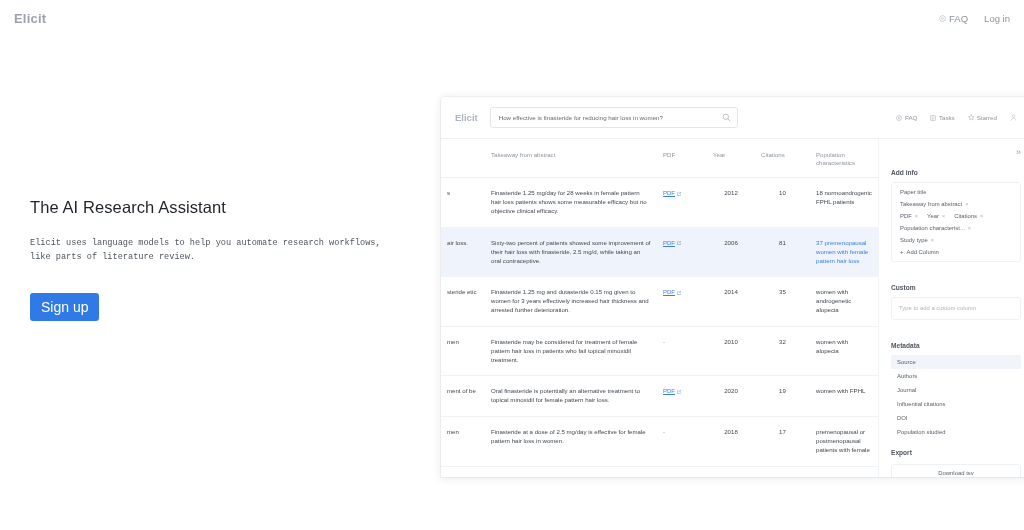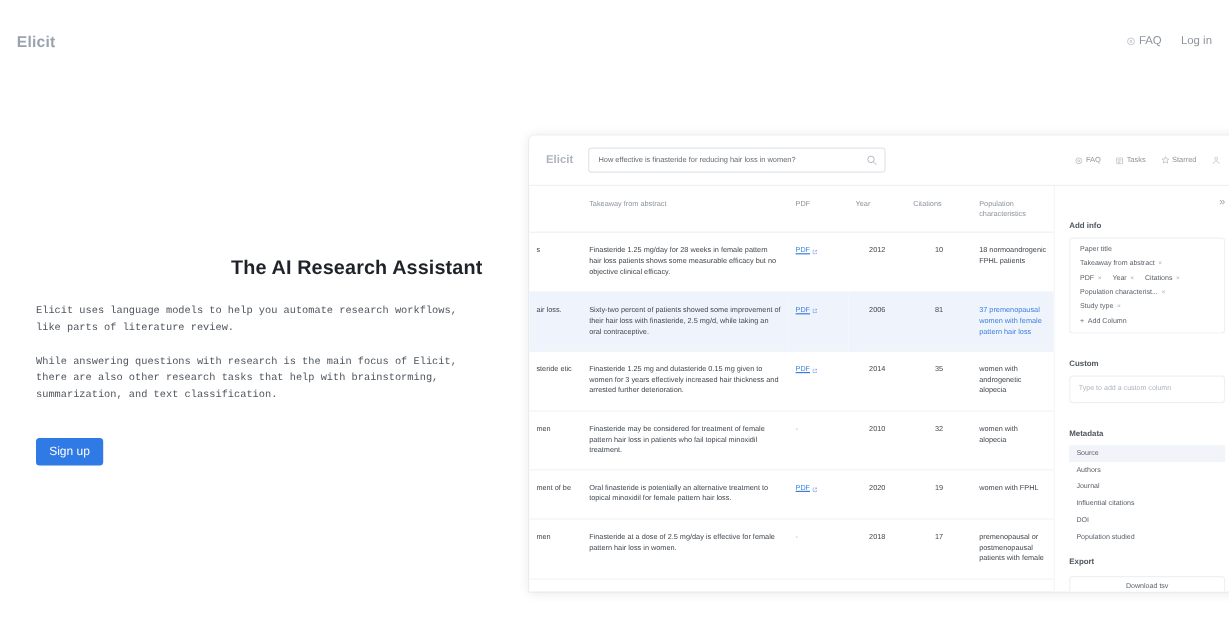--- a/index.html
+++ b/index.html
@@ -3,21 +3,21 @@
 <meta charset="utf-8">
 <style>
   * { box-sizing: border-box; }
   html, body {
     margin: 0; padding: 0;
     width: 1024px; height: 530px;
     background: #ffffff;
     font-family: "Liberation Sans", sans-serif;
     overflow: hidden;
   }
-  .page { position: relative; width: 1024px; height: 390px; background: #fff; margin-top: 16px; }
+  .page { position: relative; width: 1024px; height: 390px; background: #fff; }
 
   
   .top-nav {
     position: absolute; top: 0; left: 0; width: 1024px; height: 37px;
     display: flex; align-items: center; justify-content: space-between;
     padding: 0 14px; background: #ffffff;
   }
   .brand {
     font-size: 13px; font-weight: bold; color: #9aa3ad; letter-spacing: .2px;
   }
@@ -26,30 +26,30 @@
     font-size: 9.5px; color: #8d949c; display: flex; align-items: center; gap: 3px;
   }
   .ic { display: inline-block; line-height: 1; }
   .ic svg { display: block; }
 
   
   .hero {
     position: absolute; left: 30px; top: 198px; width: 372px;
   }
   .hero h1 {
-    margin: 0 0 20px 0; font-size: 16.5px; font-weight: bold;
-    color: #1f2329; letter-spacing: .1px; text-align: right;
+    margin: 0 0 20px 0; font-size: 16.5px; font-weight: normal;
+    color: #1f2329; letter-spacing: .1px;
   }
   .hero p {
     margin: 0 0 14px 0; font-size: 8.6px; line-height: 1.62; color: #4f565e; font-family: Liberation Mono, monospace;
   }
   .signup {
     margin-top: 14px; display: inline-block;
     background: #2f7ae5; color: #ffffff;
-    font-size: 10px; padding: 6px 11px; border-radius: 3px;
+    font-size: 14px; padding: 6px 11px; border-radius: 3px;
     border: none; cursor: pointer;
   }
 
   
   .app {
     position: absolute; left: 441px; top: 97px; width: 590px; height: 380px;
     background: #ffffff;
     border-radius: 4px 0 0 0;
     box-shadow: 0 1px 10px rgba(20,30,50,0.10), 0 0 0 1px rgba(20,30,50,0.04);
     overflow: hidden;
@@ -158,21 +158,20 @@
       </div>
       <div class="top-link">
         <span>Log in</span>
       </div>
     </div>
   </div>
 
   <div class="hero">
     <h1>The AI Research Assistant</h1>
     <p>Elicit uses language models to help you automate research workflows, like parts of literature review.</p>
-    <p>While answering questions with research is the main focus of Elicit, there are also other research tasks that help with brainstorming, summarization, and text classification.</p>
     <button class="signup">Sign up</button>
   </div>
 
   <div class="app">
 
     <div class="app-bar">
       <div class="app-brand">Elicit</div>
       <div class="searchbox">
         <div class="q">How effective is finasteride for reducing hair loss in women?</div>
         <span class="ic">

